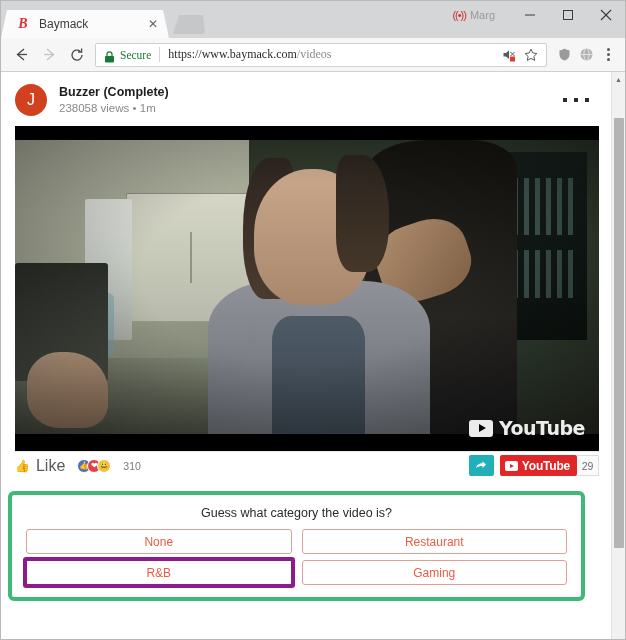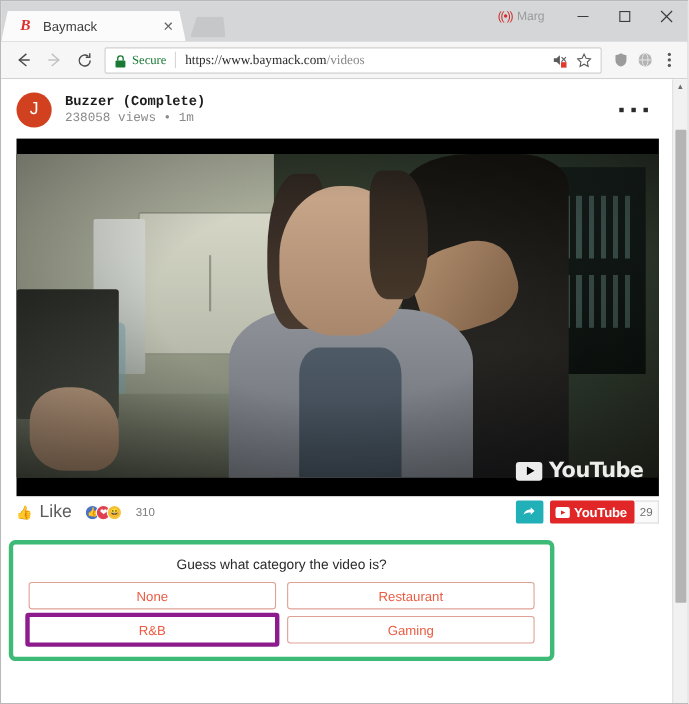--- a/index.html
+++ b/index.html
@@ -209,21 +209,21 @@
   .avatar {
     width: 32px; height: 32px;
     border-radius: 50%;
     background: #d1401f;
     color: #fff;
     display: flex; align-items: center; justify-content: center;
     font-size: 16px;
     flex: none;
     margin-right: 12px;
   }
-  .post-meta { flex: 1; line-height: 1.25; font-family: Liberation Mono, monospace; }
+  .post-meta { flex: 1; line-height: 1.25; }
   .post-title {
     font-size: 12.5px;
     font-weight: bold;
     color: #1d1d1d;
   }
   .post-sub {
     font-size: 11.5px;
     color: #8a8a8a;
     margin-top: 1px;
   }
@@ -495,21 +495,21 @@
     border-left: none;
     display: flex; align-items: center; justify-content: center;
     font-size: 10.5px;
     color: #6f6f6f;
     padding: 0 4px;
   }
 
   
   .poll-outer {
     margin: 14px 7px 0 7px;
-    width: 496px;
+    width: 577px;
     border: 4px solid #3dba76;
     border-radius: 6px;
     background: #fff;
     padding: 7px 14px 12px 14px;
   }
   .poll-question {
     text-align: center;
     font-size: 12.5px;
     color: #2a2a2a;
     padding: 4px 0 9px 0;

